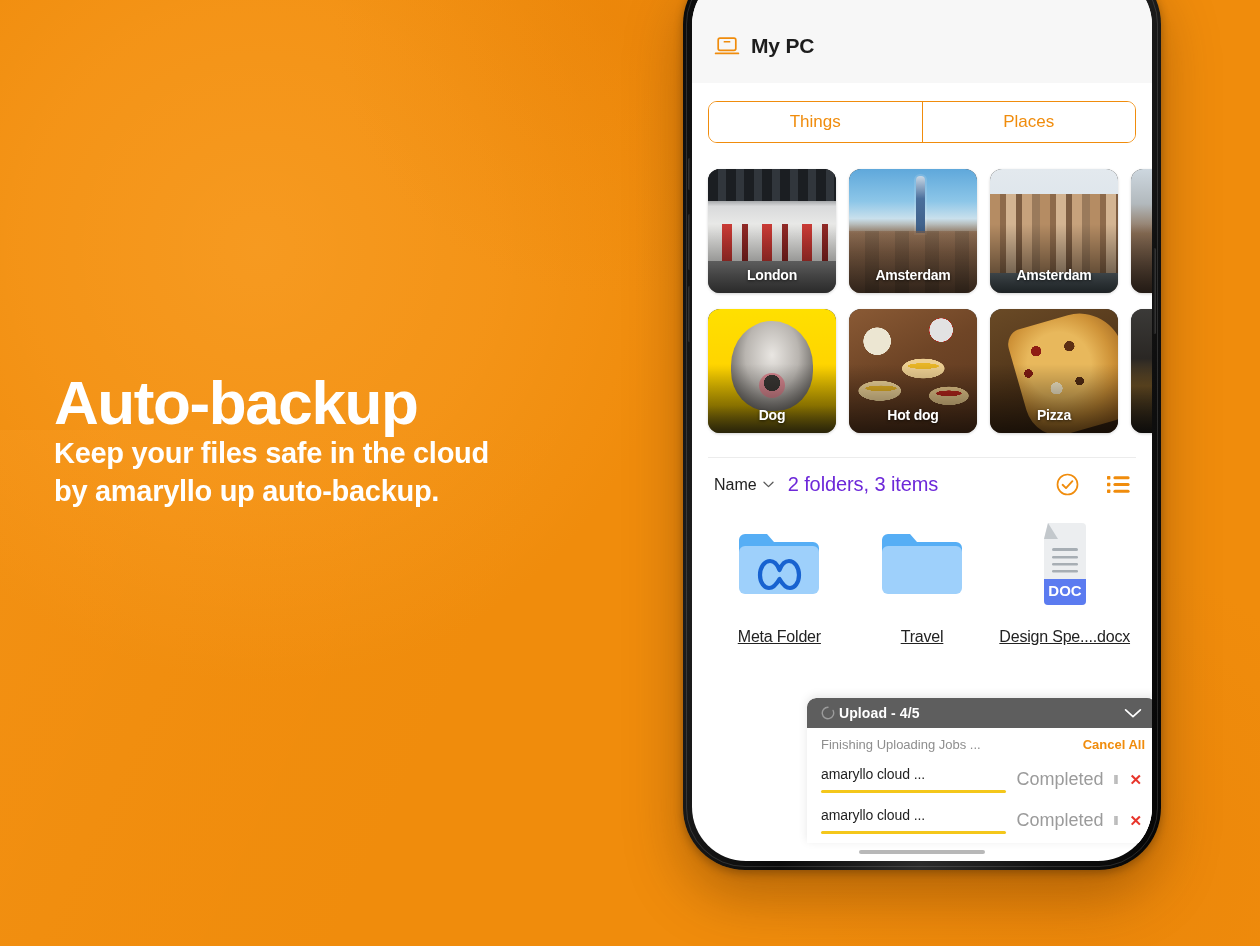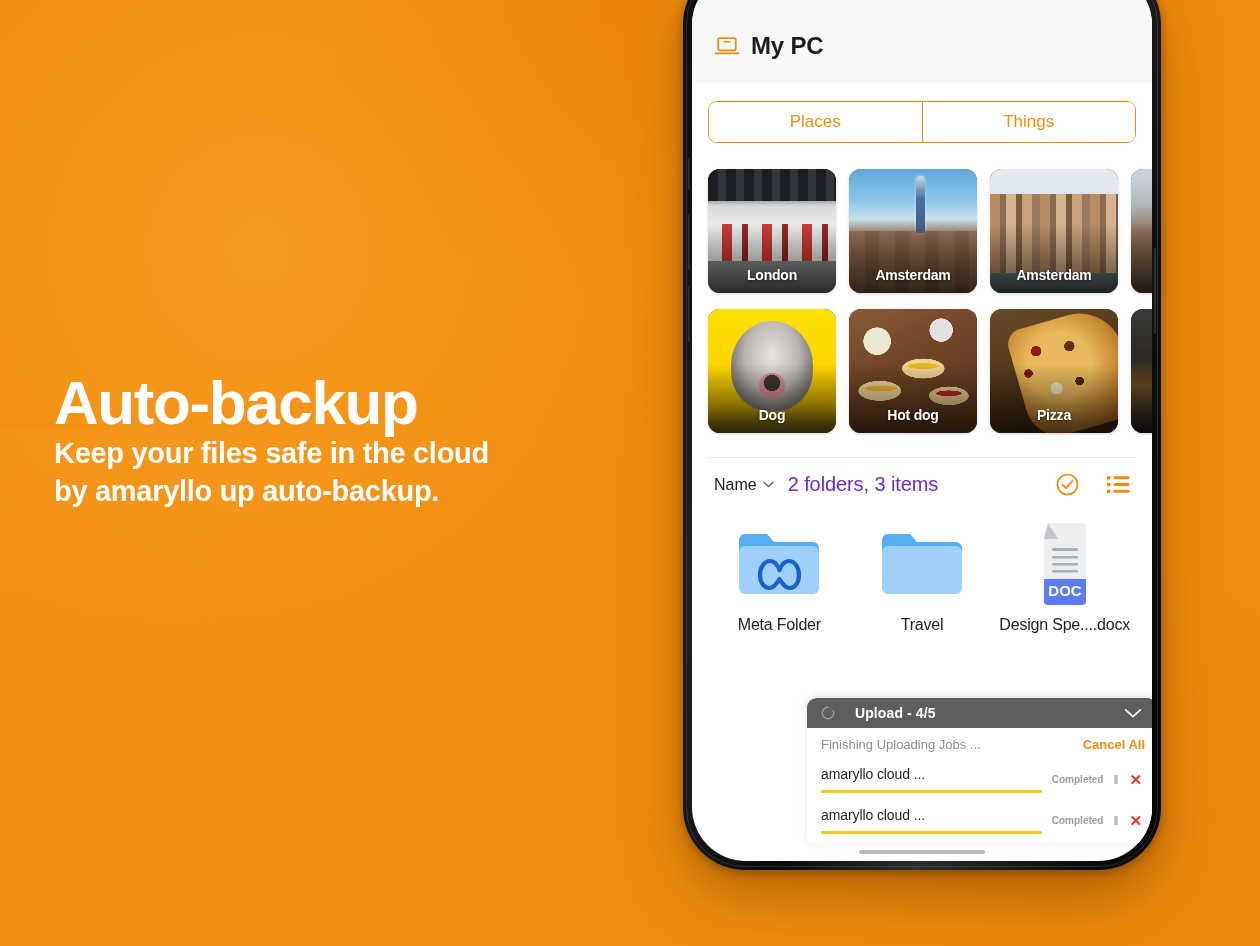--- a/index.html
+++ b/index.html
@@ -122,21 +122,21 @@
     flex: 0 0 auto;
   }
   .header-row {
     display: flex; align-items: center;
     gap: 11px;
     padding: 0 22px;
     height: 34px;
   }
   .laptop-icon { flex: 0 0 auto; display: flex; }
   .header-title {
-    font-size: 24px; font-weight: 600; color: #1d1d1d;
+    font-size: 21px; font-weight: 600; color: #1d1d1d;
     letter-spacing: -0.2px;
   }
 
   
   .tabs-wrap { background: #fff; padding: 18px 16px 10px 16px; flex: 0 0 auto; }
   .tabs {
     display: flex;
     border: 1.5px solid #F08C0C;
     border-radius: 9px;
     overflow: hidden;
@@ -314,40 +314,41 @@
     padding: 6px 16px 0 16px;
     flex: 1 1 auto;
   }
   .file-cell {
     flex: 1;
     display: flex; flex-direction: column; align-items: center;
     cursor: pointer;
   }
   .file-icon { height: 96px; display: flex; align-items: center; justify-content: center; }
   .file-label {
-    margin-top: 4px;
+    margin-top: 16px;
     font-size: 16px; color: #222;
     text-align: center;
     letter-spacing: -0.2px;
     white-space: nowrap;
+    text-decoration: underline;
   }
 
   
   .upload-panel {
     position: absolute;
     left: 115px; right: -4px; bottom: 18px;
     border-radius: 9px 0 0 0;
     overflow: hidden;
     box-shadow: 0 -2px 10px rgba(0,0,0,0.10);
     background: #fff;
   }
   .up-head {
     background: #5E5E5E;
     display: flex; align-items: center;
-    gap: 20px;
+    gap: 4px;
     padding: 7px 14px 7px 14px;
     border-radius: 9px 9px 0 0;
   }
   .up-spinner { display:flex; }
   .up-title {
     flex: 1;
     color: #fff; font-size: 14px; font-weight: 700;
     letter-spacing: 0.1px;
   }
   .up-chev { display: flex; cursor: pointer; }
@@ -366,21 +367,21 @@
     background: #fff;
   }
   .up-name-wrap { flex: 1; position: relative; padding-bottom: 11px; }
   .up-name { font-size: 14px; color: #1f1f1f; letter-spacing: -0.1px; }
   .up-bar {
     position: absolute; left: 0; bottom: 0;
     height: 3px; width: 100%;
     background: #F4C71B;
     border-radius: 2px;
   }
-  .up-status { font-size: 10px; color: #9b9b9b; font-weight: bold; }
+  .up-status { font-size: 18px; color: #9b9b9b; }
   .up-pause { font-size: 12px; color: #8a8a8a; letter-spacing: 1px; cursor: pointer; }
   .up-close { font-size: 15px; color: #E8352B; cursor: pointer; font-weight: 600; }
 
   .home-indicator {
     position: absolute; left: 50%; transform: translateX(-50%);
     bottom: 7px; width: 126px; height: 4px;
     background: rgba(0,0,0,0.28); border-radius: 3px;
   }
 </style>
 </head>
@@ -417,22 +418,22 @@
               <rect x="9.6" y="5.1" width="6.8" height="1.5" rx="0.7" fill="#F08C0C"></rect>
               <path d="M1.6 17.4h22.8" stroke="#F08C0C" stroke-width="1.7" stroke-linecap="round"></path>
             </svg>
           </span>
           <span class="header-title">My PC</span>
         </div>
       </div>
 
       <div class="tabs-wrap">
         <div class="tabs">
+          <div class="tab">Things</div>
           <div class="tab">Places</div>
-          <div class="tab">Things</div>
         </div>
       </div>
 
       <div class="photo-area">
 
         <div class="photo-row">
           <div class="photo-card">
             <div class="art art-london"></div>
             <div class="shade"></div>
             <div class="cap">London</div>

